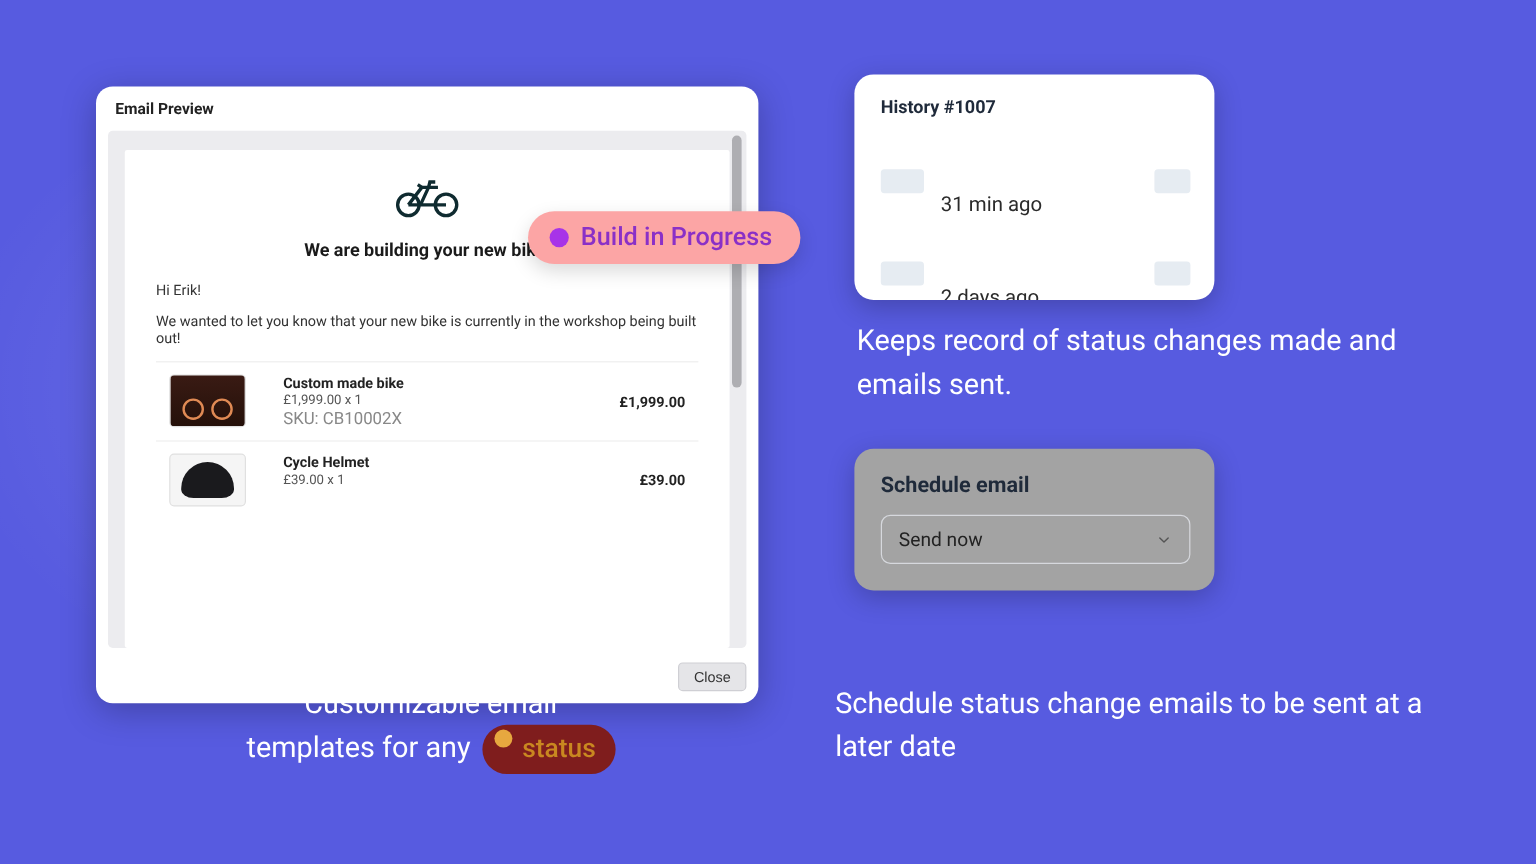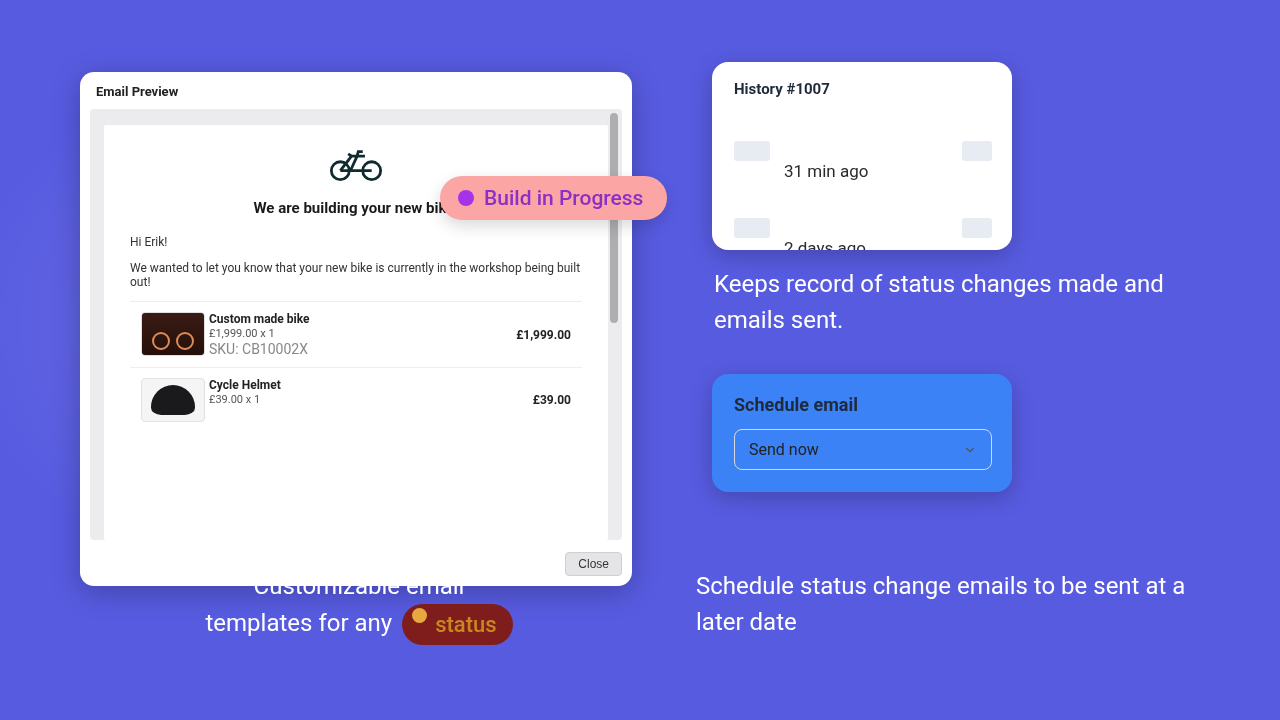--- a/index.html
+++ b/index.html
@@ -65,21 +65,21 @@
     font-weight: 700;
     color: #1a1a1a;
     margin-bottom: 18px;
   }
   .email-line { font-size: 12px; color: #333; margin-bottom: 12px; }
   .order-item {
     display: flex;
     align-items: flex-start;
     padding: 10px 11px;
     border-top: 1px solid #eee;
-    gap: 4px;
+    gap: 31px;
   }
   .order-item:first-of-type { border-top: none; }
   .item-img {
     width: 64px; height: 44px;
     border: 1px solid #e0e0e0;
     border-radius: 4px;
     background: #f5f5f5;
     flex-shrink: 0;
     display: flex; align-items: center; justify-content: center;
     overflow: hidden;
@@ -190,21 +190,21 @@
     font-size: 24px;
     line-height: 1.5;
   }
 
   
   .schedule-card {
     position: absolute;
     top: 374px;
     left: 712px;
     width: 300px;
-    background: #3b82f6;
+    background: #a3a3a3;
     border-radius: 16px;
     box-shadow: 0 6px 22px rgba(0,0,0,0.22);
     padding: 20px 20px 22px 22px;
   }
   .schedule-title { font-size: 18px; font-weight: 700; color: #1f2a3a; margin-bottom: 14px; }
   .select-box {
     border: 1px solid #d6d8dd;
     border-radius: 8px;
     padding: 10px 14px;
     display: flex; justify-content: space-between; align-items: center;

